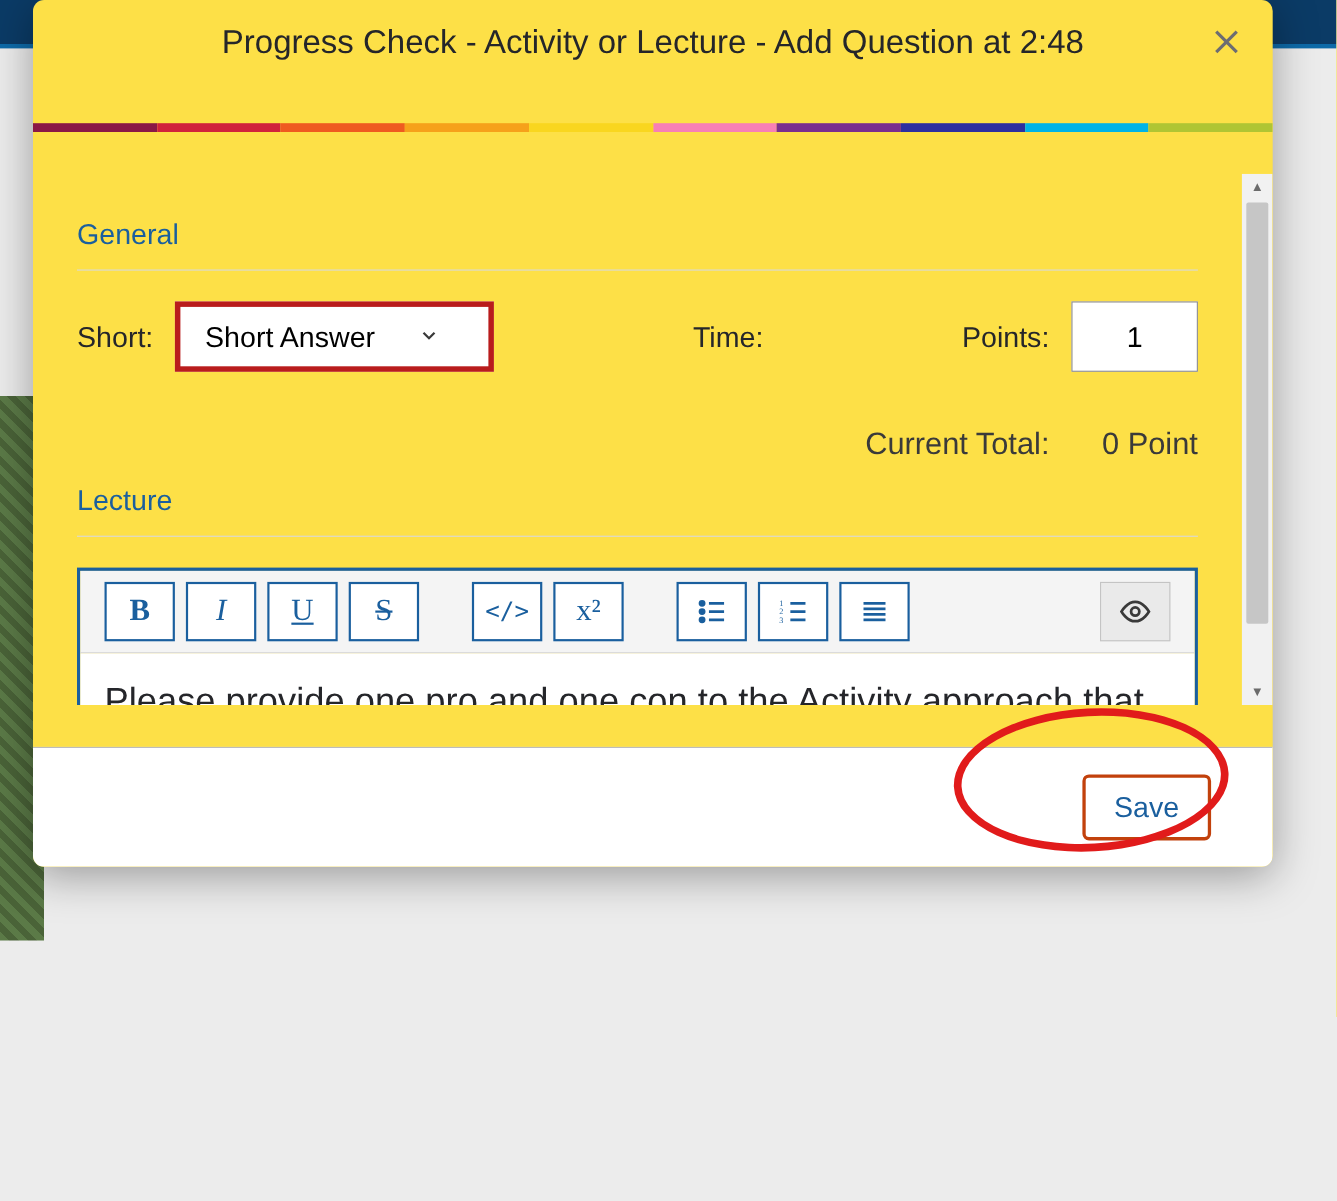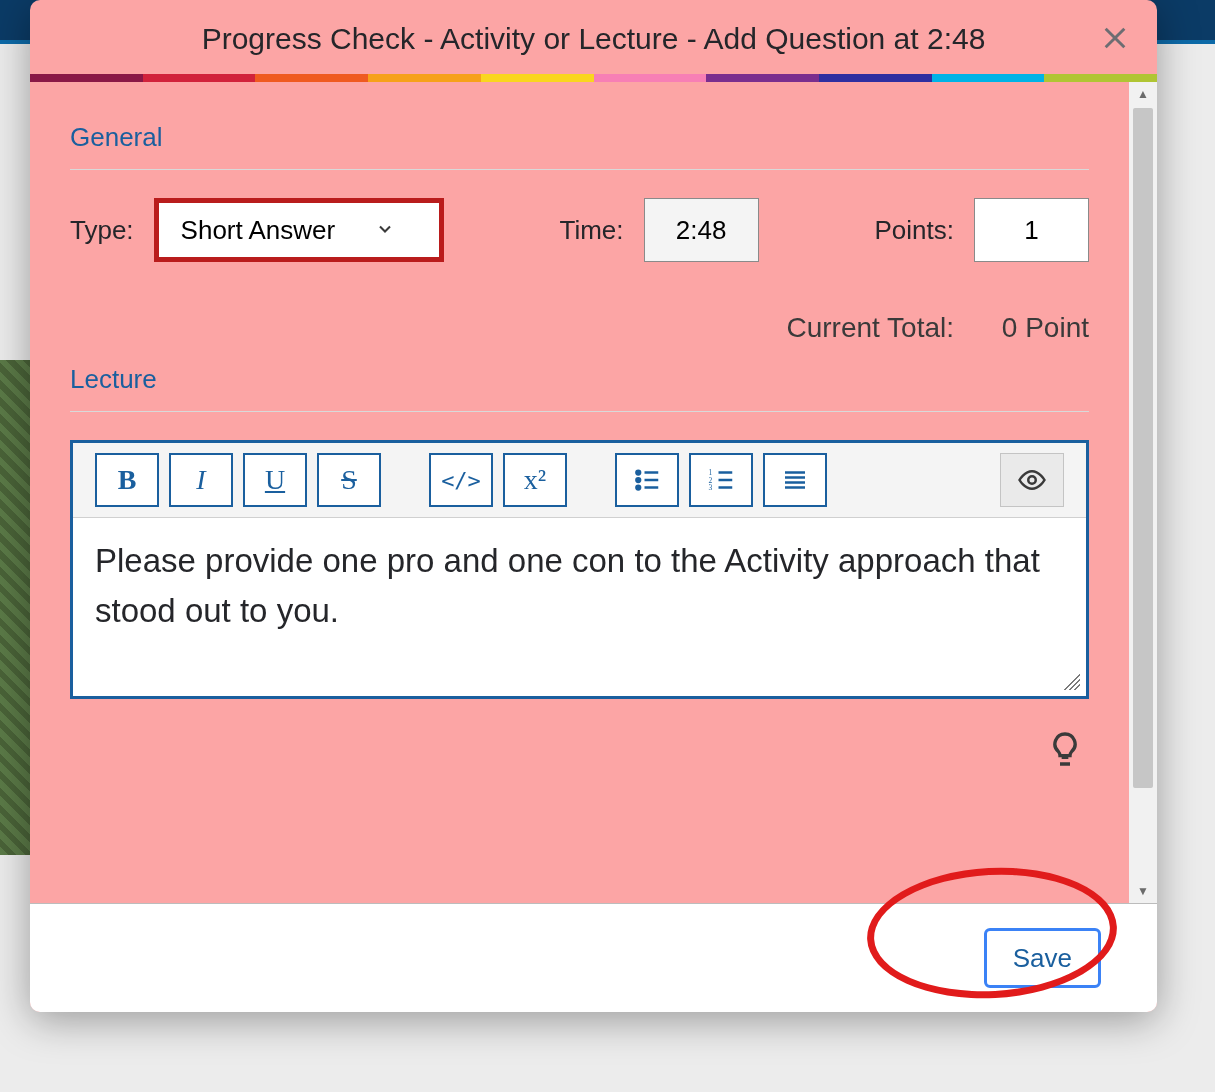--- a/index.html
+++ b/index.html
@@ -15,26 +15,27 @@
     background: #0d6aa8;
   }
   .bg-media {
     position: absolute; left: 0; top: 360px; width: 40px; height: 495px;
     background: repeating-linear-gradient(45deg,#5b7a47,#5b7a47 6px,#4a6338 6px,#4a6338 12px);
   }
 
   .modal {
     position: absolute;
     left: 30px; top: 0;
-    width: 1127px; height: 1012px;
-    background: #fca5a5;
+    width: 1127px; height: 788px;
+    background: #fde047;
     border-radius: 10px;
     box-shadow: 0 8px 40px rgba(0,0,0,0.35);
     display: flex; flex-direction: column;
     overflow: hidden;
+    gap: 38px;
   }
 
   .modal-header {
     position: relative;
     padding: 22px 30px 18px 30px;
     text-align: center;
   }
   .modal-title {
     font-size: 30px;
     color: #25262a;
@@ -172,21 +173,21 @@
     display:flex; justify-content:flex-end; gap:24px;
     background:#fff;
   }
   .btn {
     height:60px; padding:0 26px;
     font-size:26px; background:#fff;
     border-radius:6px; cursor:pointer;
     display:flex; align-items:center;
   }
   .btn-delete { border:2px solid #d23a2b; color:#d23a2b; }
-  .btn-save { border:3px solid #3b82f6; color:#1a5f9e; font-weight:500; }
+  .btn-save { border:3px solid #c2410c; color:#1a5f9e; font-weight:500; }
 
   .annotation-circle {
     position:absolute;
     right: 40px; bottom: 14px;
     width: 250px; height: 130px;
     border: 7px solid #e11b1b;
     border-radius: 50%;
     pointer-events:none;
     transform: rotate(-3deg);
   }
@@ -222,33 +223,32 @@
       <div style="background: rgb(176, 197, 51);"></div>
     </div>
 
   <div class="modal-body">
     <div class="scroll-area">
 
       <div class="section-label">General</div>
 
       <div class="row-general">
         <div class="field-group">
-          <span class="field-label">Type:</span>
+          <span class="field-label">Short:</span>
           <div class="type-select">
             <span>Short Answer</span>
             <span class="chev">
               <svg width="20" height="20" viewBox="0 0 24 24" fill="none" stroke="currentColor" stroke-width="2.5">
                   <path d="M6 9l6 6 6-6"></path>
                 </svg>
             </span>
           </div>
         </div>
         <div class="field-group">
           <span class="field-label">Time:</span>
-          <input class="time-box" readonly="" value="2:48" style="">
         </div>
         <div class="field-group">
           <span class="field-label">Points:</span>
           <input class="points-box" value="1" style="">
         </div>
       </div>
 
       <div class="current-total">
         <span class="ct-label">Current Total:</span>
         <span>0 Point</span>

